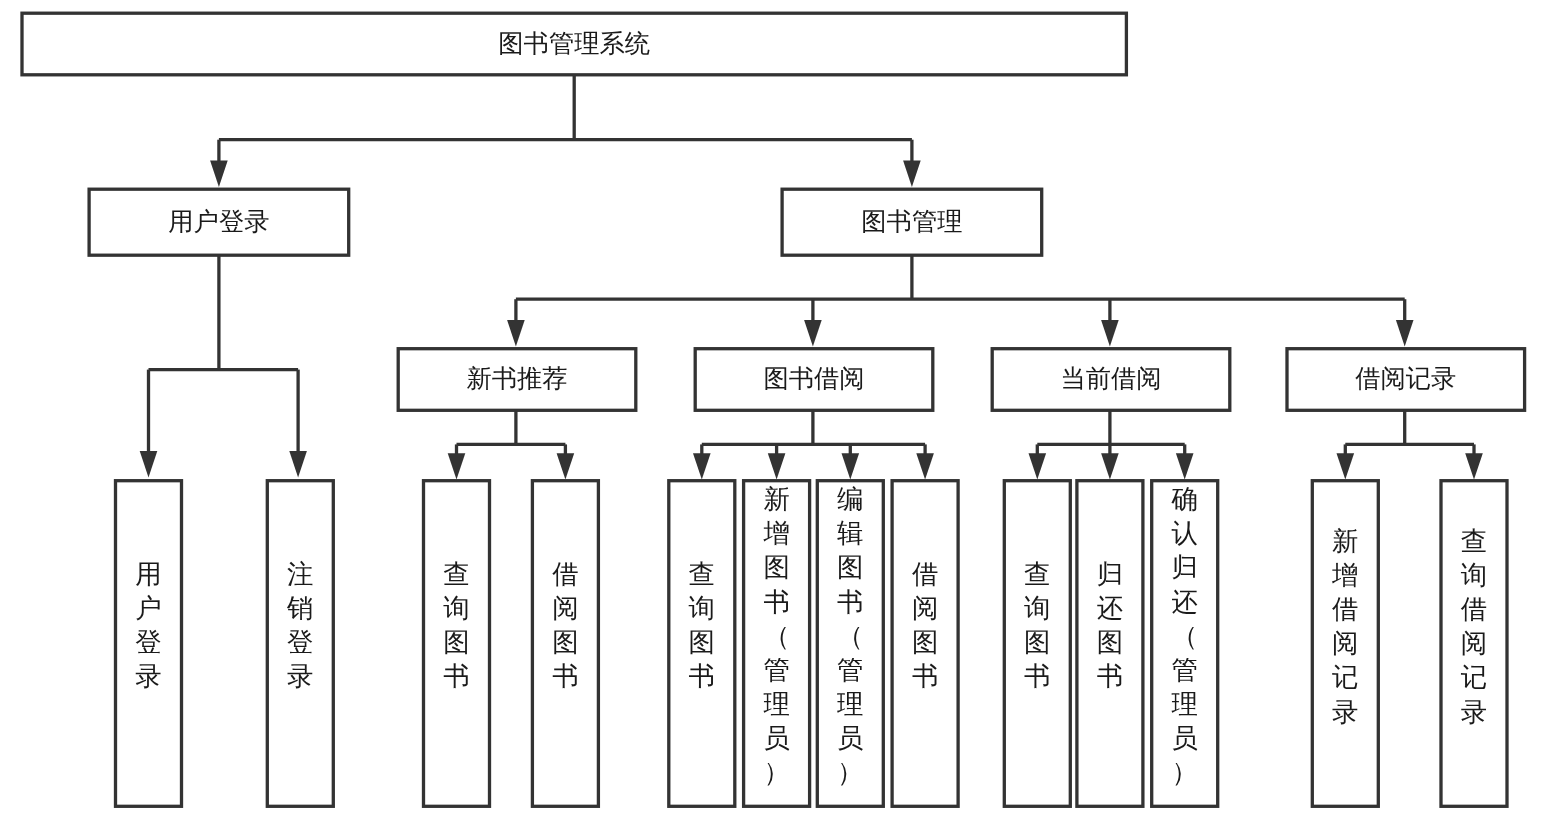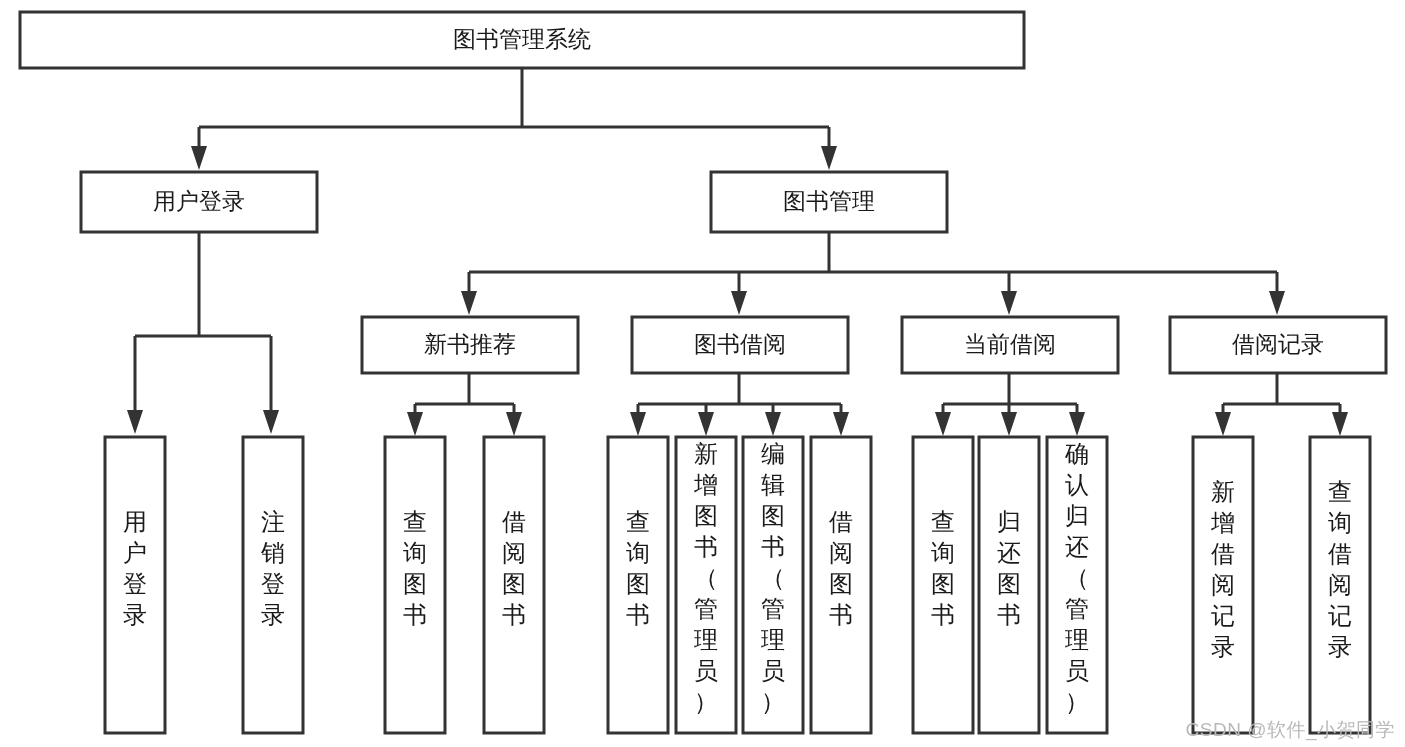--- a/index.html
+++ b/index.html
@@ -239,15 +239,14 @@
       <rect class="node-box" x="1193" y="437" width="60" height="296"></rect>
       <text class="node-label-vertical" x="1223" y="500"><tspan x="1223" dy="0">新</tspan><tspan x="1223" dy="31">增</tspan><tspan x="1223" dy="31">借</tspan><tspan x="1223" dy="31">阅</tspan><tspan x="1223" dy="31">记</tspan><tspan x="1223" dy="31">录</tspan></text>
     </g>
     <g>
       <rect class="node-box" x="1310" y="437" width="60" height="296"></rect>
       <text class="node-label-vertical" x="1340" y="500"><tspan x="1340" dy="0">查</tspan><tspan x="1340" dy="31">询</tspan><tspan x="1340" dy="31">借</tspan><tspan x="1340" dy="31">阅</tspan><tspan x="1340" dy="31">记</tspan><tspan x="1340" dy="31">录</tspan></text>
     </g>
 
   </svg>
 
-  <div class="watermark">CSDN @软件_小贺同学</div>
 
 </div>
 
 </body></html>

